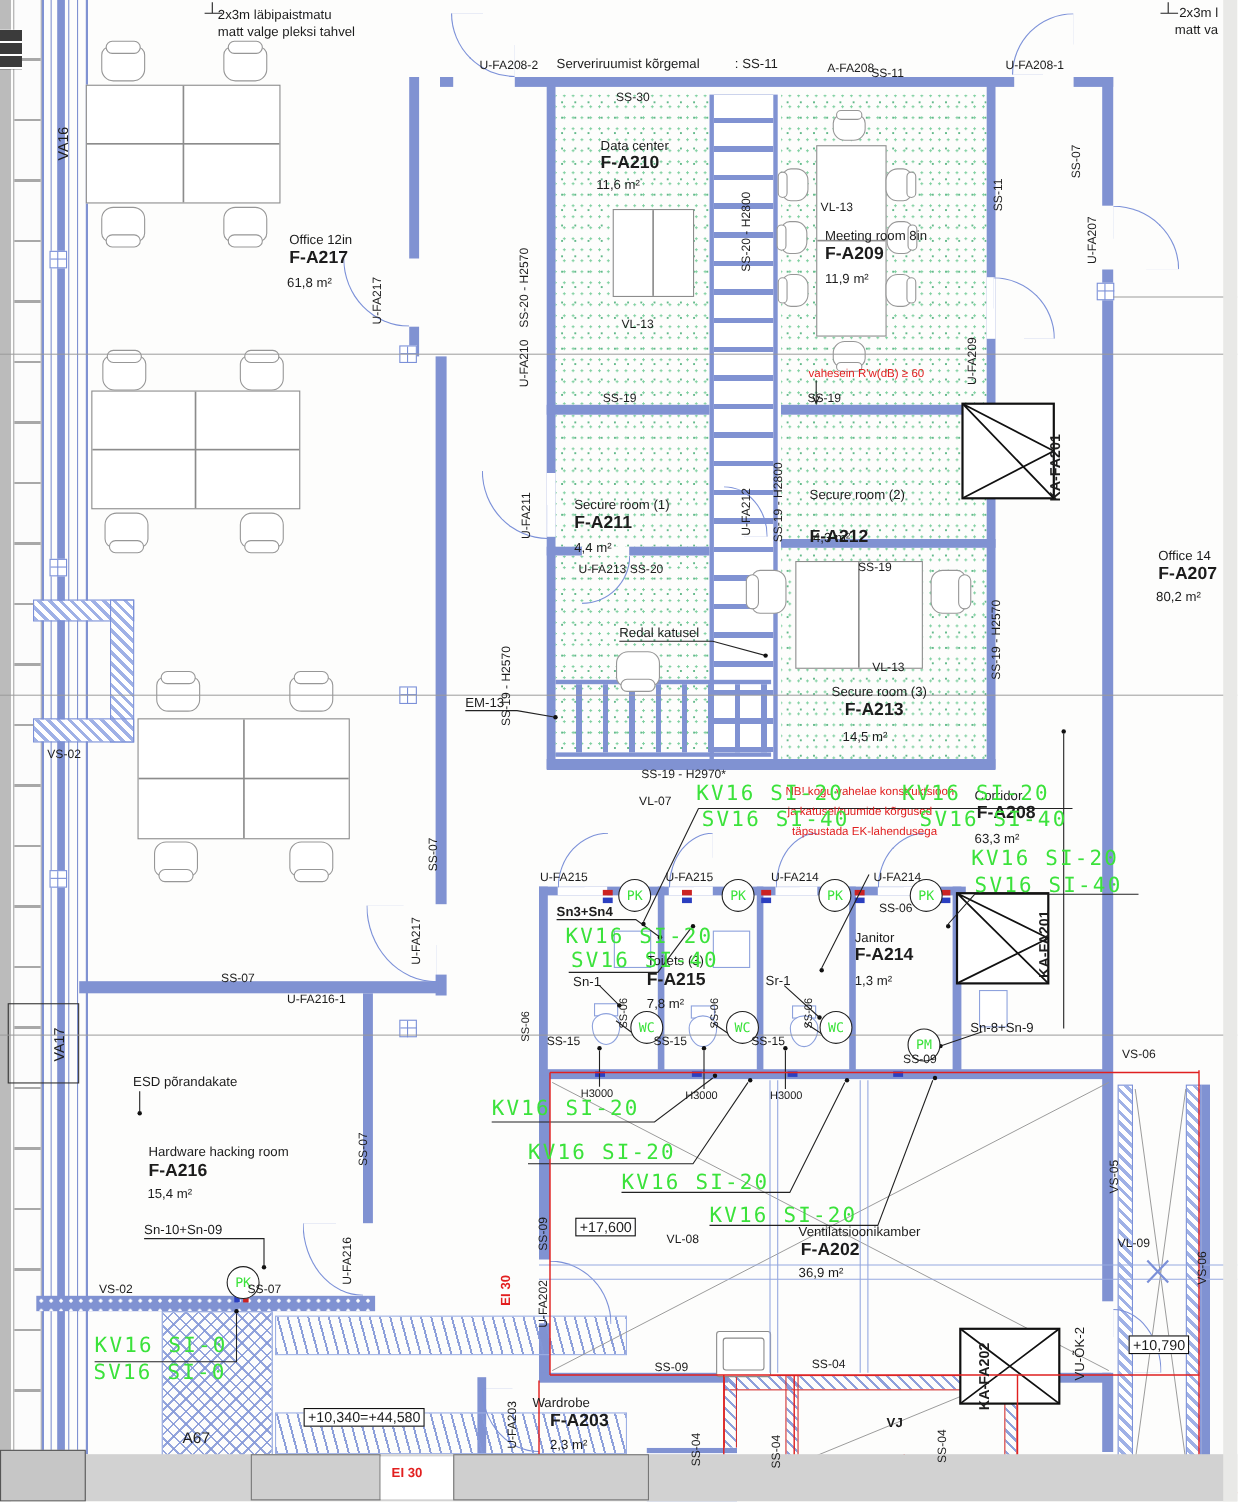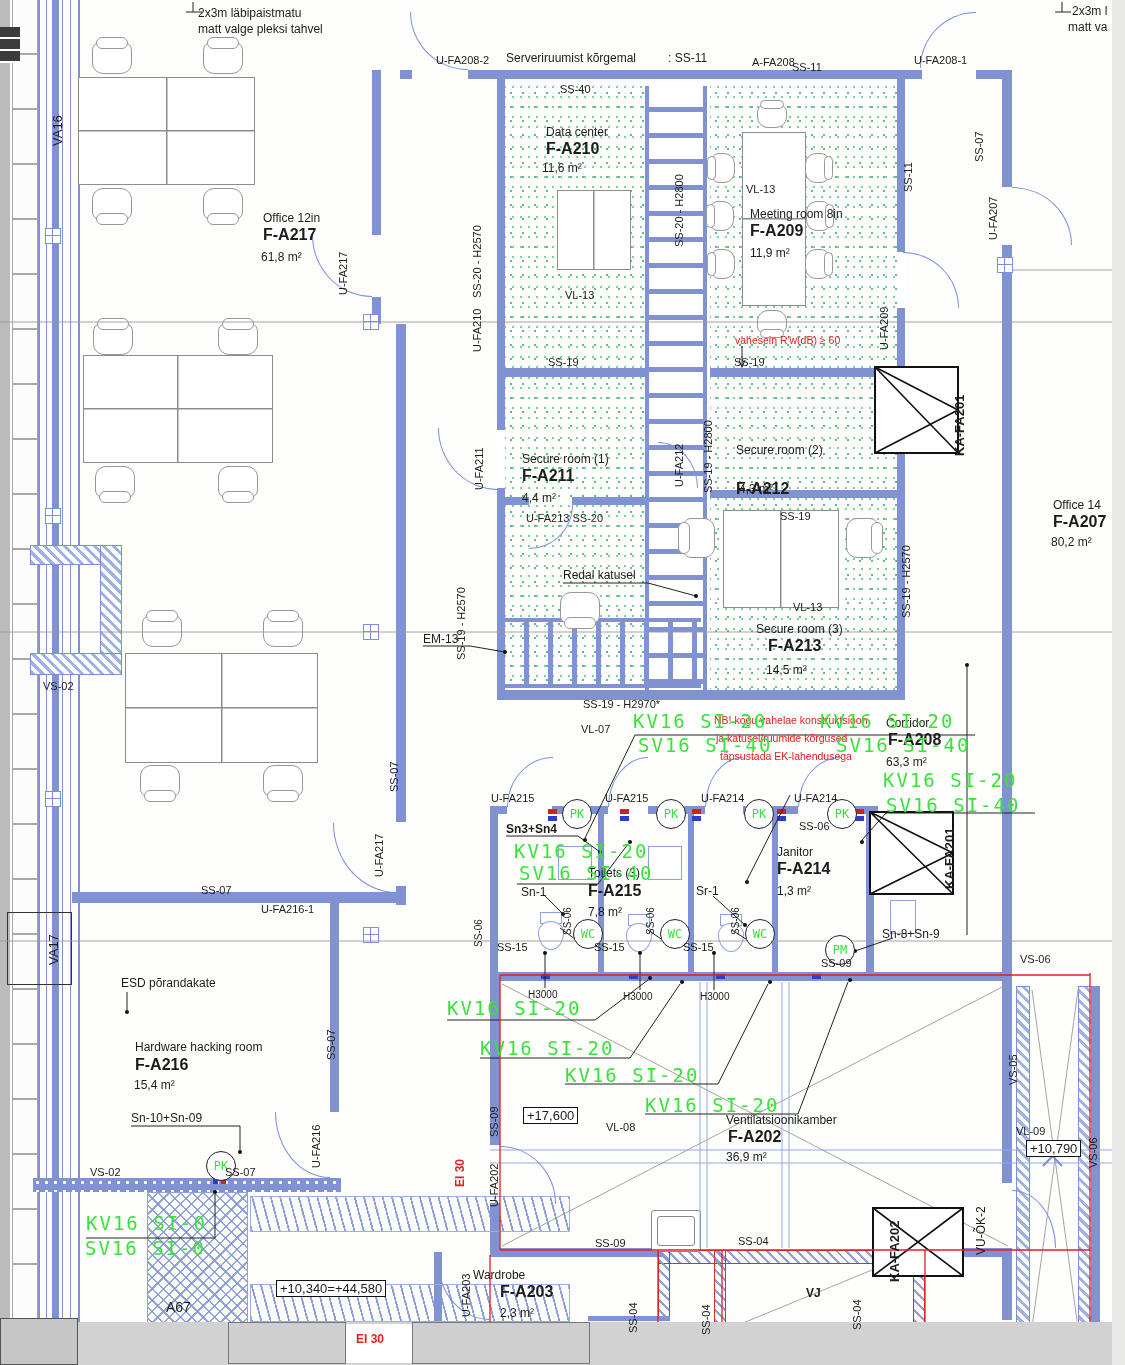--- a/index.html
+++ b/index.html
@@ -343,21 +343,21 @@
   <span class="nm" style="position:absolute;left:198px;top:6px">2x3m läbipaistmatu</span>
   <span class="nm" style="position:absolute;left:198px;top:22px">matt valge pleksi tahvel</span>
   <span class="nm" style="position:absolute;left:1072px;top:4px">2x3m l</span>
   <span class="nm" style="position:absolute;left:1068px;top:20px">matt va</span>
   <span class="lab" style="left:436px;top:54px">U-FA208-2</span>
   <span class="nm" style="position:absolute;left:506px;top:51px">Serveriruumist kõrgemal</span>
   <span class="nm" style="position:absolute;left:668px;top:51px">: SS-11</span>
   <span class="lab" style="left:752px;top:56px">A-FA208</span>
   <span class="lab" style="left:792px;top:61px">SS-11</span>
   <span class="lab" style="left:914px;top:54px">U-FA208-1</span>
-  <span class="lab" style="left:560px;top:83px">SS-40</span>
+  <span class="lab" style="left:560px;top:83px">SS-30</span>
   <span class="nm" style="position:absolute;left:546px;top:125px">Data center</span>
   <span class="cd" style="left:546px;top:140px">F-A210</span>
   <span class="ar" style="left:542px;top:161px">11,6 m²</span>
   <span class="lab" style="left:746px;top:183px">VL-13</span>
   <span class="nm" style="position:absolute;left:750px;top:207px">Meeting room 8in</span>
   <span class="cd" style="left:750px;top:222px">F-A209</span>
   <span class="ar" style="left:750px;top:246px">11,9 m²</span>
   <span class="lab" style="left:565px;top:289px">VL-13</span>
   <span class="red" style="left:735px;top:334px">vahesein R'w(dB) ≥ 60</span>
   <span class="lab" style="left:548px;top:356px">SS-19</span>
@@ -421,30 +421,30 @@
   <span class="lab" style="left:201px;top:884px">SS-07</span>
   <span class="lab" style="left:261px;top:903px">U-FA216-1</span>
   <span class="lab" style="left:606px;top:1121px">VL-08</span>
   <span class="nm" style="position:absolute;left:726px;top:1113px">Ventilatsioonikamber</span>
   <span class="cd" style="left:728px;top:1128px">F-A202</span>
   <span class="ar" style="left:726px;top:1150px">36,9 m²</span>
   <span class="lab" style="left:595px;top:1237px">SS-09</span>
   <span class="lab" style="left:738px;top:1235px">SS-04</span>
   <span class="nm" style="position:absolute;left:806px;top:1286px;font-weight:bold">VJ</span>
   <span class="lab" style="left:1016px;top:1125px">VL-09</span>
-  <span class="nm" style="position:absolute;left:473px;top:1268px">Wardrobe</span>
+  <span class="nm" style="position:absolute;left:484px;top:1268px">Wardrobe</span>
   <span class="cd" style="left:500px;top:1283px">F-A203</span>
   <span class="ar" style="left:500px;top:1306px">2,3 m²</span>
   <span class="nm" style="position:absolute;left:166px;top:1299px;font-size:14px">A67</span>
   <span class="nm" style="position:absolute;left:1053px;top:498px">Office 14</span>
   <span class="cd" style="left:1053px;top:513px">F-A207</span>
   <span class="ar" style="left:1051px;top:535px">80,2 m²</span>
 
   <span class="lvl" style="left:523px;top:1107px">+17,600</span>
-  <span class="lvl" style="left:1026px;top:1140px">+10,790</span>
+  <span class="lvl" style="left:1026px;top:1214px">+10,790</span>
   <span class="lvl" style="left:276px;top:1280px">+10,340=+44,580</span>
 
   <span class="redB" style="left:356px;top:1332px">EI 30</span>
   <span class="redB v" style="left:466px;top:1174px">EI 30</span>
 
   <span class="green" style="left:633px;top:712px">KV16 SI-20</span>
   <span class="green" style="left:638px;top:736px">SV16 SI-40</span>
   <span class="green" style="left:820px;top:712px">KV16 SI-20</span>
   <span class="green" style="left:836px;top:736px">SV16 SI-40</span>
   <span class="green" style="left:883px;top:771px">KV16 SI-20</span>

